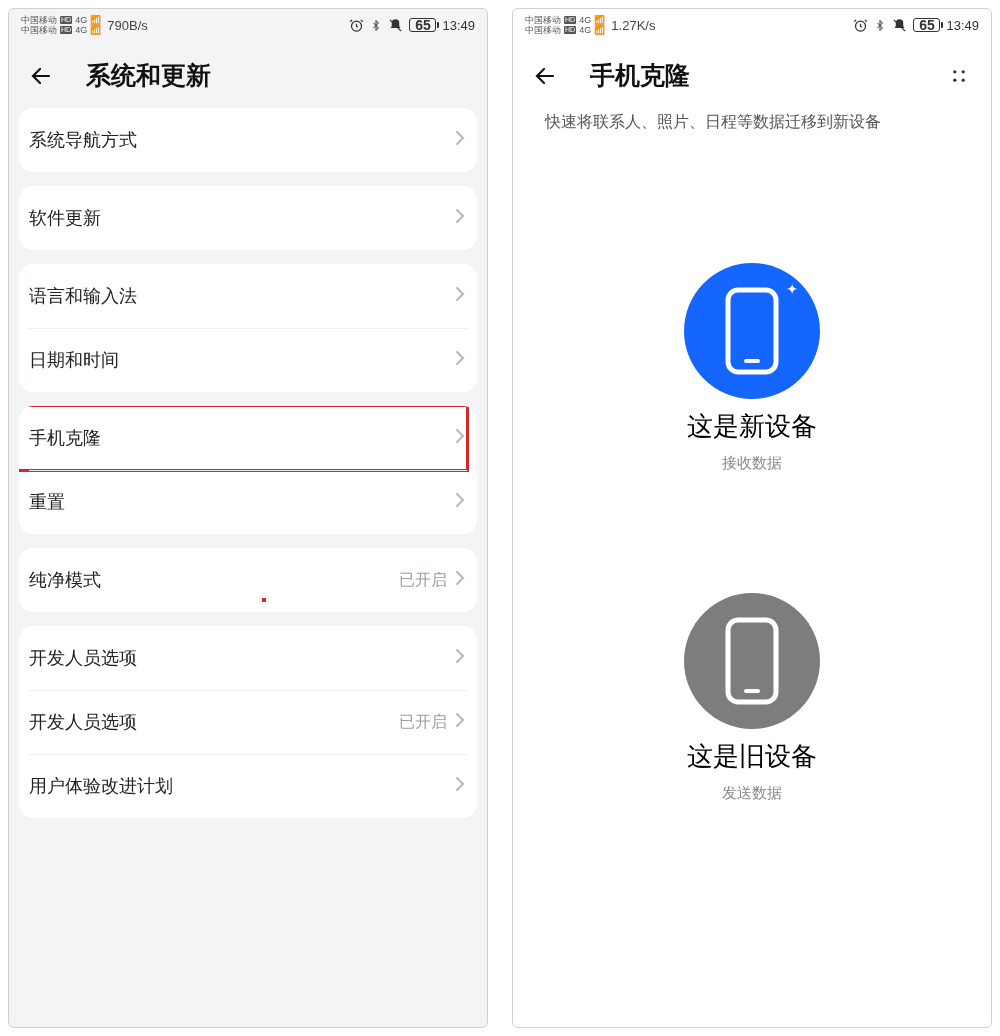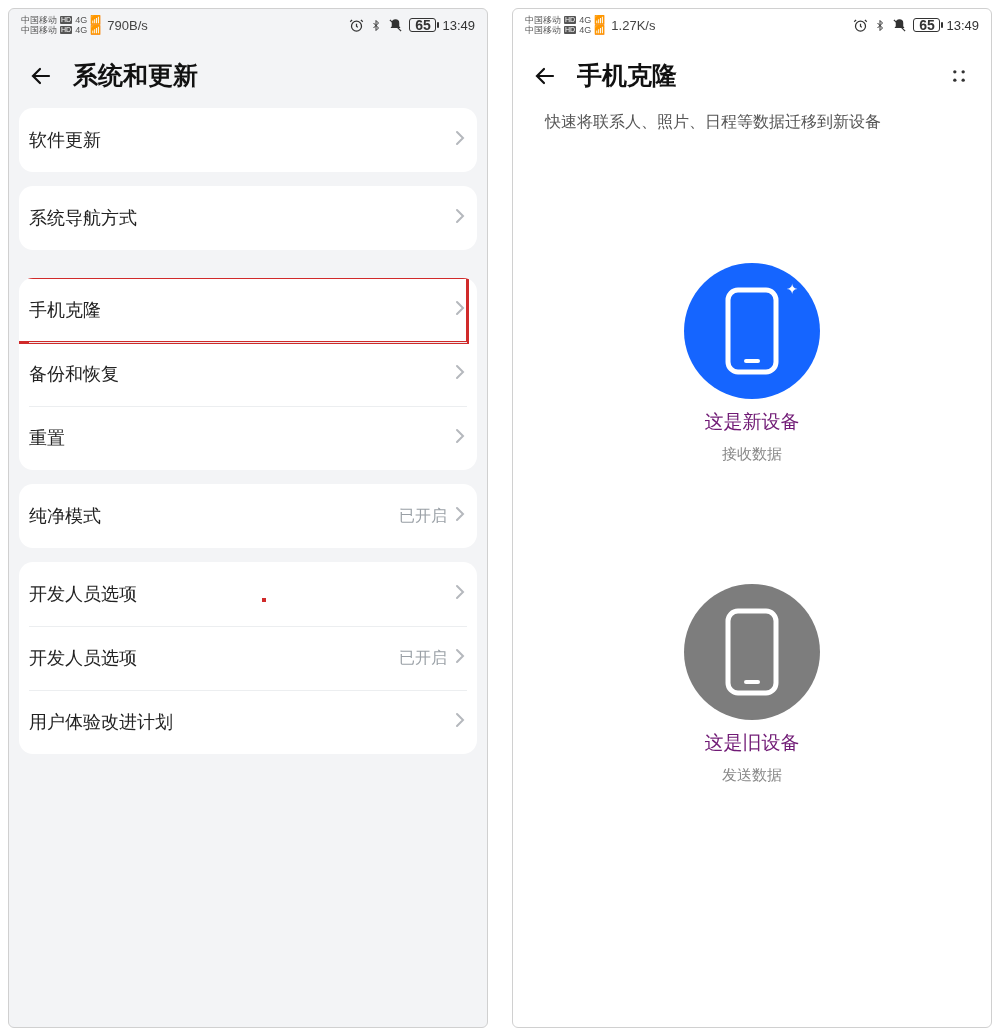--- a/index.html
+++ b/index.html
@@ -45,21 +45,21 @@
   .battery-box { display:flex; align-items:center; gap:2px;}
   .battery { width: 27px; height: 14px; border:1.3px solid #333; border-radius:3px; position:relative; display:flex; align-items:center; justify-content:center; font-size:14px; font-weight:600;}
   .battery::after{content:""; position:absolute; right:-4px; top:3px; width:2px; height:6px; background:#333; border-radius:1px;}
   .hd-badge { background:#555; color:#fff; font-size:7px; padding:0 1px; border-radius:1px; line-height:1.2;}
 
   
   .header {
     display: flex;
     align-items: center;
     padding: 18px 18px 16px 18px;
-    gap: 18px;
+    gap: 31px;
   }
   .header .title { font-size: 25px; font-weight: 600; color:#111; }
   .back-arrow { width: 28px; height: 28px; display:flex; align-items:center; justify-content:center; }
   .more-dots { margin-left:auto; width:28px; height:28px; display:flex; align-items:center; justify-content:center;}
 
   
   .scroll { flex:1; overflow:hidden; padding: 0 10px; }
   .card {
     background: #ffffff;
     border-radius: 14px;
@@ -108,21 +108,21 @@
   }
   .circle{
     width:136px; height:136px; border-radius:50%;
     display:flex; align-items:center; justify-content:center;
     position:relative;
   }
   .circle.blue{ background:#1565ff; }
   .circle.gray{ background:#7d7d7d; }
   .circle svg{ display:block;}
   .sparkle{ position:absolute; top:18px; right:22px; color:#fff; font-size:14px;}
-  .opt-title{ font-size:19px; color:#701a75; font-weight:500;}
+  .opt-title{ font-size:26px; color:#000000; font-weight:500;}
   .opt-sub{ font-size:15px; color:#888;}
   .reddot{
     position:absolute;
     width:4px;height:4px;background:#d02a2a;
   }
 </style>
 </head>
 <body>
 
 <div class="phone phone-left">
@@ -177,57 +177,65 @@
       <svg width="24" height="24" viewBox="0 0 24 24" fill="none" stroke="#111" stroke-width="2.2" stroke-linecap="round">
           <path d="M20 12H5M11 5l-7 7 7 7"></path>
         </svg>
     </div>
     <div class="title">系统和更新</div>
   </div>
 
   <div class="scroll" id="left-list">
       <div class="card">
         <div class="row-item" style="position: relative;">
+          <span>系统导航方式</span>
+          <span class="right">
+            <span><svg class="chev" width="10" height="16" viewBox="0 0 10 16" fill="none" stroke="currentColor" stroke-width="2" stroke-linecap="round">
+                <path d="M2 2l6 6-6 6"></path>
+              </svg></span>
+          </span>
+        </div>
+      </div>
+      <div class="card">
+        <div class="row-item" style="position: relative;">
           <span>软件更新</span>
           <span class="right">
             <span><svg class="chev" width="10" height="16" viewBox="0 0 10 16" fill="none" stroke="currentColor" stroke-width="2" stroke-linecap="round">
                 <path d="M2 2l6 6-6 6"></path>
               </svg></span>
           </span>
         </div>
       </div>
       <div class="card">
         <div class="row-item" style="position: relative;">
-          <span>系统导航方式</span>
-          <span class="right">
-            <span><svg class="chev" width="10" height="16" viewBox="0 0 10 16" fill="none" stroke="currentColor" stroke-width="2" stroke-linecap="round">
-                <path d="M2 2l6 6-6 6"></path>
-              </svg></span>
-          </span>
-        </div>
-      </div>
-      <div class="card">
+          <span>语言和输入法</span>
+          <span class="right">
+            <span><svg class="chev" width="10" height="16" viewBox="0 0 10 16" fill="none" stroke="currentColor" stroke-width="2" stroke-linecap="round">
+                <path d="M2 2l6 6-6 6"></path>
+              </svg></span>
+          </span>
+        </div>
+        <div class="row-item" style="position: relative;">
+          <span>日期和时间</span>
+          <span class="right">
+            <span><svg class="chev" width="10" height="16" viewBox="0 0 10 16" fill="none" stroke="currentColor" stroke-width="2" stroke-linecap="round">
+                <path d="M2 2l6 6-6 6"></path>
+              </svg></span>
+          </span>
+        </div>
       </div>
       <div class="card">
         <div class="row-item" style="position: relative;">
           <span>手机克隆</span>
           <span class="right">
             <span><svg class="chev" width="10" height="16" viewBox="0 0 10 16" fill="none" stroke="currentColor" stroke-width="2" stroke-linecap="round">
                 <path d="M2 2l6 6-6 6"></path>
               </svg></span>
           </span>
           <div class="highlight-box" style="inset: -2px 8px -2px -6px; border: 3px solid rgb(208, 42, 42); position: absolute;"></div>
-        </div>
-        <div class="row-item" style="position: relative;">
-          <span>备份和恢复</span>
-          <span class="right">
-            <span><svg class="chev" width="10" height="16" viewBox="0 0 10 16" fill="none" stroke="currentColor" stroke-width="2" stroke-linecap="round">
-                <path d="M2 2l6 6-6 6"></path>
-              </svg></span>
-          </span>
         </div>
         <div class="row-item" style="position: relative;">
           <span>重置</span>
           <span class="right">
             <span><svg class="chev" width="10" height="16" viewBox="0 0 10 16" fill="none" stroke="currentColor" stroke-width="2" stroke-linecap="round">
                 <path d="M2 2l6 6-6 6"></path>
               </svg></span>
           </span>
         </div>
       </div>

